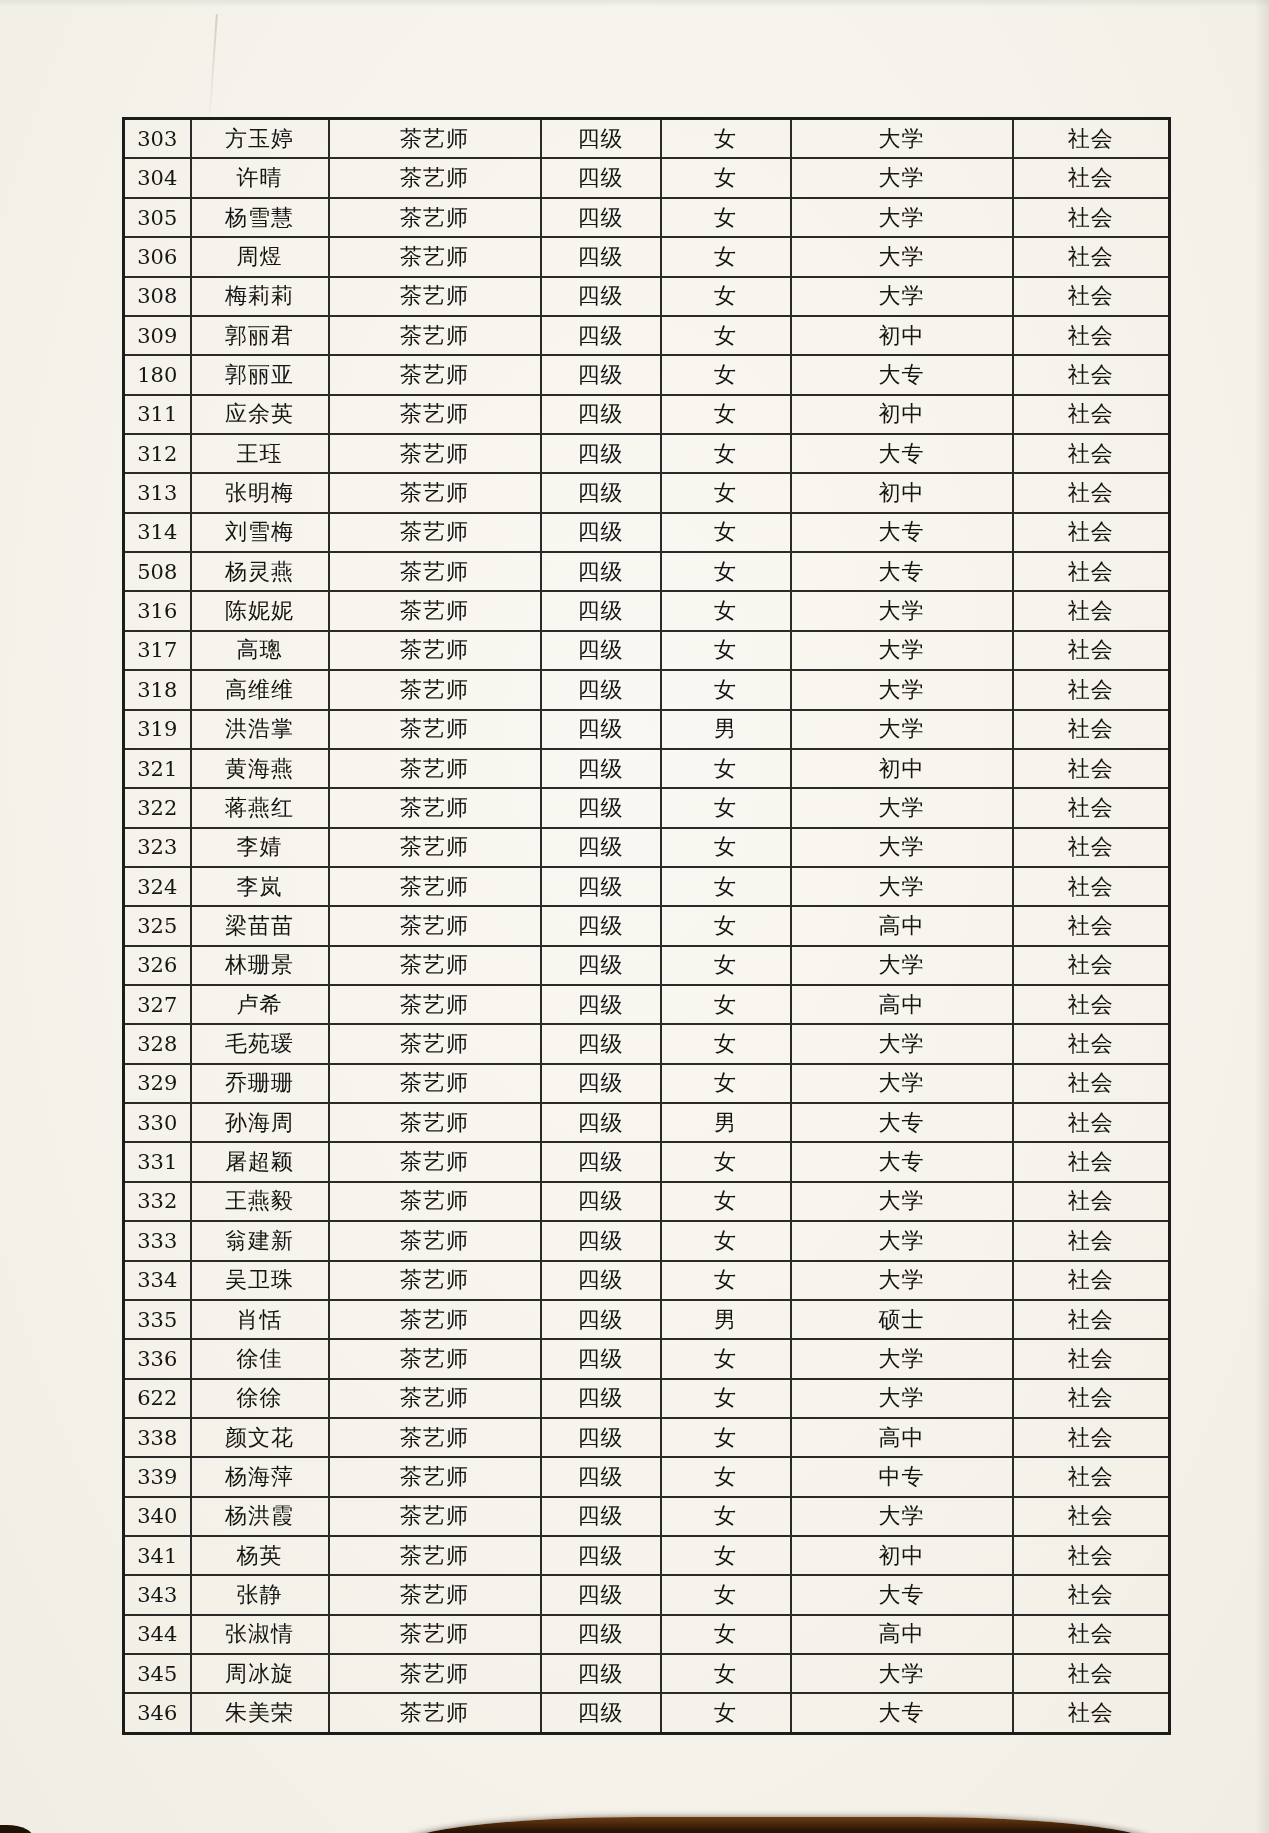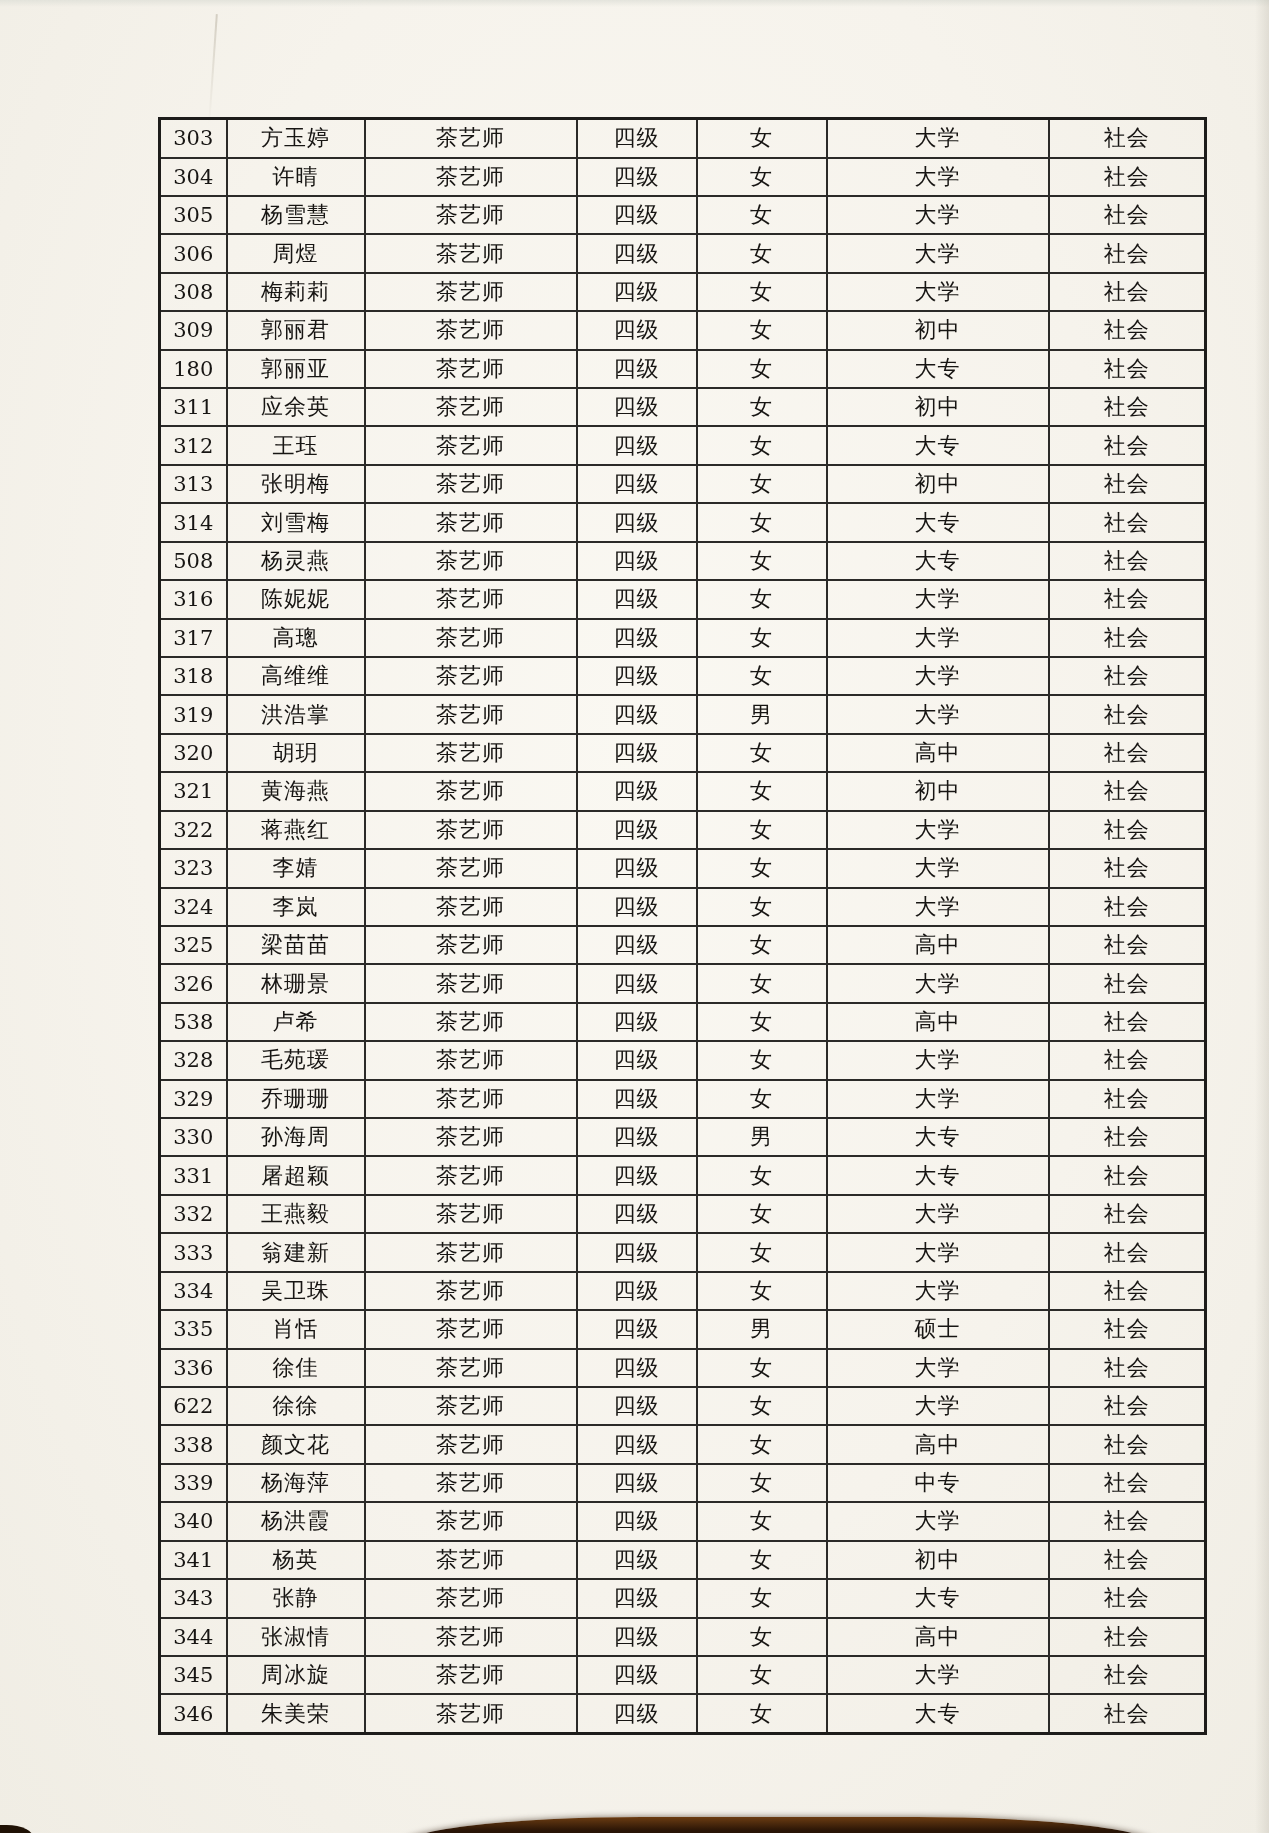--- a/index.html
+++ b/index.html
@@ -59,21 +59,20 @@
     vertical-align: middle;
     color: #171513;
     font-size: 22px;
     padding: 0;
     letter-spacing: 1px;
     white-space: nowrap;
     overflow: hidden;
   }
   table.roster {
     border: 3px solid #1d1c1a;
-    margin-left: 36px;
   }
   table.roster td.c-num {
     font-family: "DejaVu Serif", "Liberation Serif", serif;
     font-size: 21px;
     letter-spacing: 0;
   }
   
   .scan-bottom-band {
     position: absolute;
     left: 398px;
@@ -251,29 +250,20 @@
         <tr>
           <td class="c-num">319</td>
           <td class="c-name">洪浩掌</td>
           <td class="c-occupation">茶艺师</td>
           <td class="c-level">四级</td>
           <td class="c-gender">男</td>
           <td class="c-education">大学</td>
           <td class="c-category">社会</td>
         </tr>
         <tr>
-          <td class="c-num">320</td>
-          <td class="c-name">胡玥</td>
-          <td class="c-occupation">茶艺师</td>
-          <td class="c-level">四级</td>
-          <td class="c-gender">女</td>
-          <td class="c-education">高中</td>
-          <td class="c-category">社会</td>
-        </tr>
-        <tr>
           <td class="c-num">321</td>
           <td class="c-name">黄海燕</td>
           <td class="c-occupation">茶艺师</td>
           <td class="c-level">四级</td>
           <td class="c-gender">女</td>
           <td class="c-education">初中</td>
           <td class="c-category">社会</td>
         </tr>
         <tr>
           <td class="c-num">322</td>
@@ -314,21 +304,21 @@
         <tr>
           <td class="c-num">326</td>
           <td class="c-name">林珊景</td>
           <td class="c-occupation">茶艺师</td>
           <td class="c-level">四级</td>
           <td class="c-gender">女</td>
           <td class="c-education">大学</td>
           <td class="c-category">社会</td>
         </tr>
         <tr>
-          <td class="c-num">538</td>
+          <td class="c-num">327</td>
           <td class="c-name">卢希</td>
           <td class="c-occupation">茶艺师</td>
           <td class="c-level">四级</td>
           <td class="c-gender">女</td>
           <td class="c-education">高中</td>
           <td class="c-category">社会</td>
         </tr>
         <tr>
           <td class="c-num">328</td>
           <td class="c-name">毛苑瑗</td>

